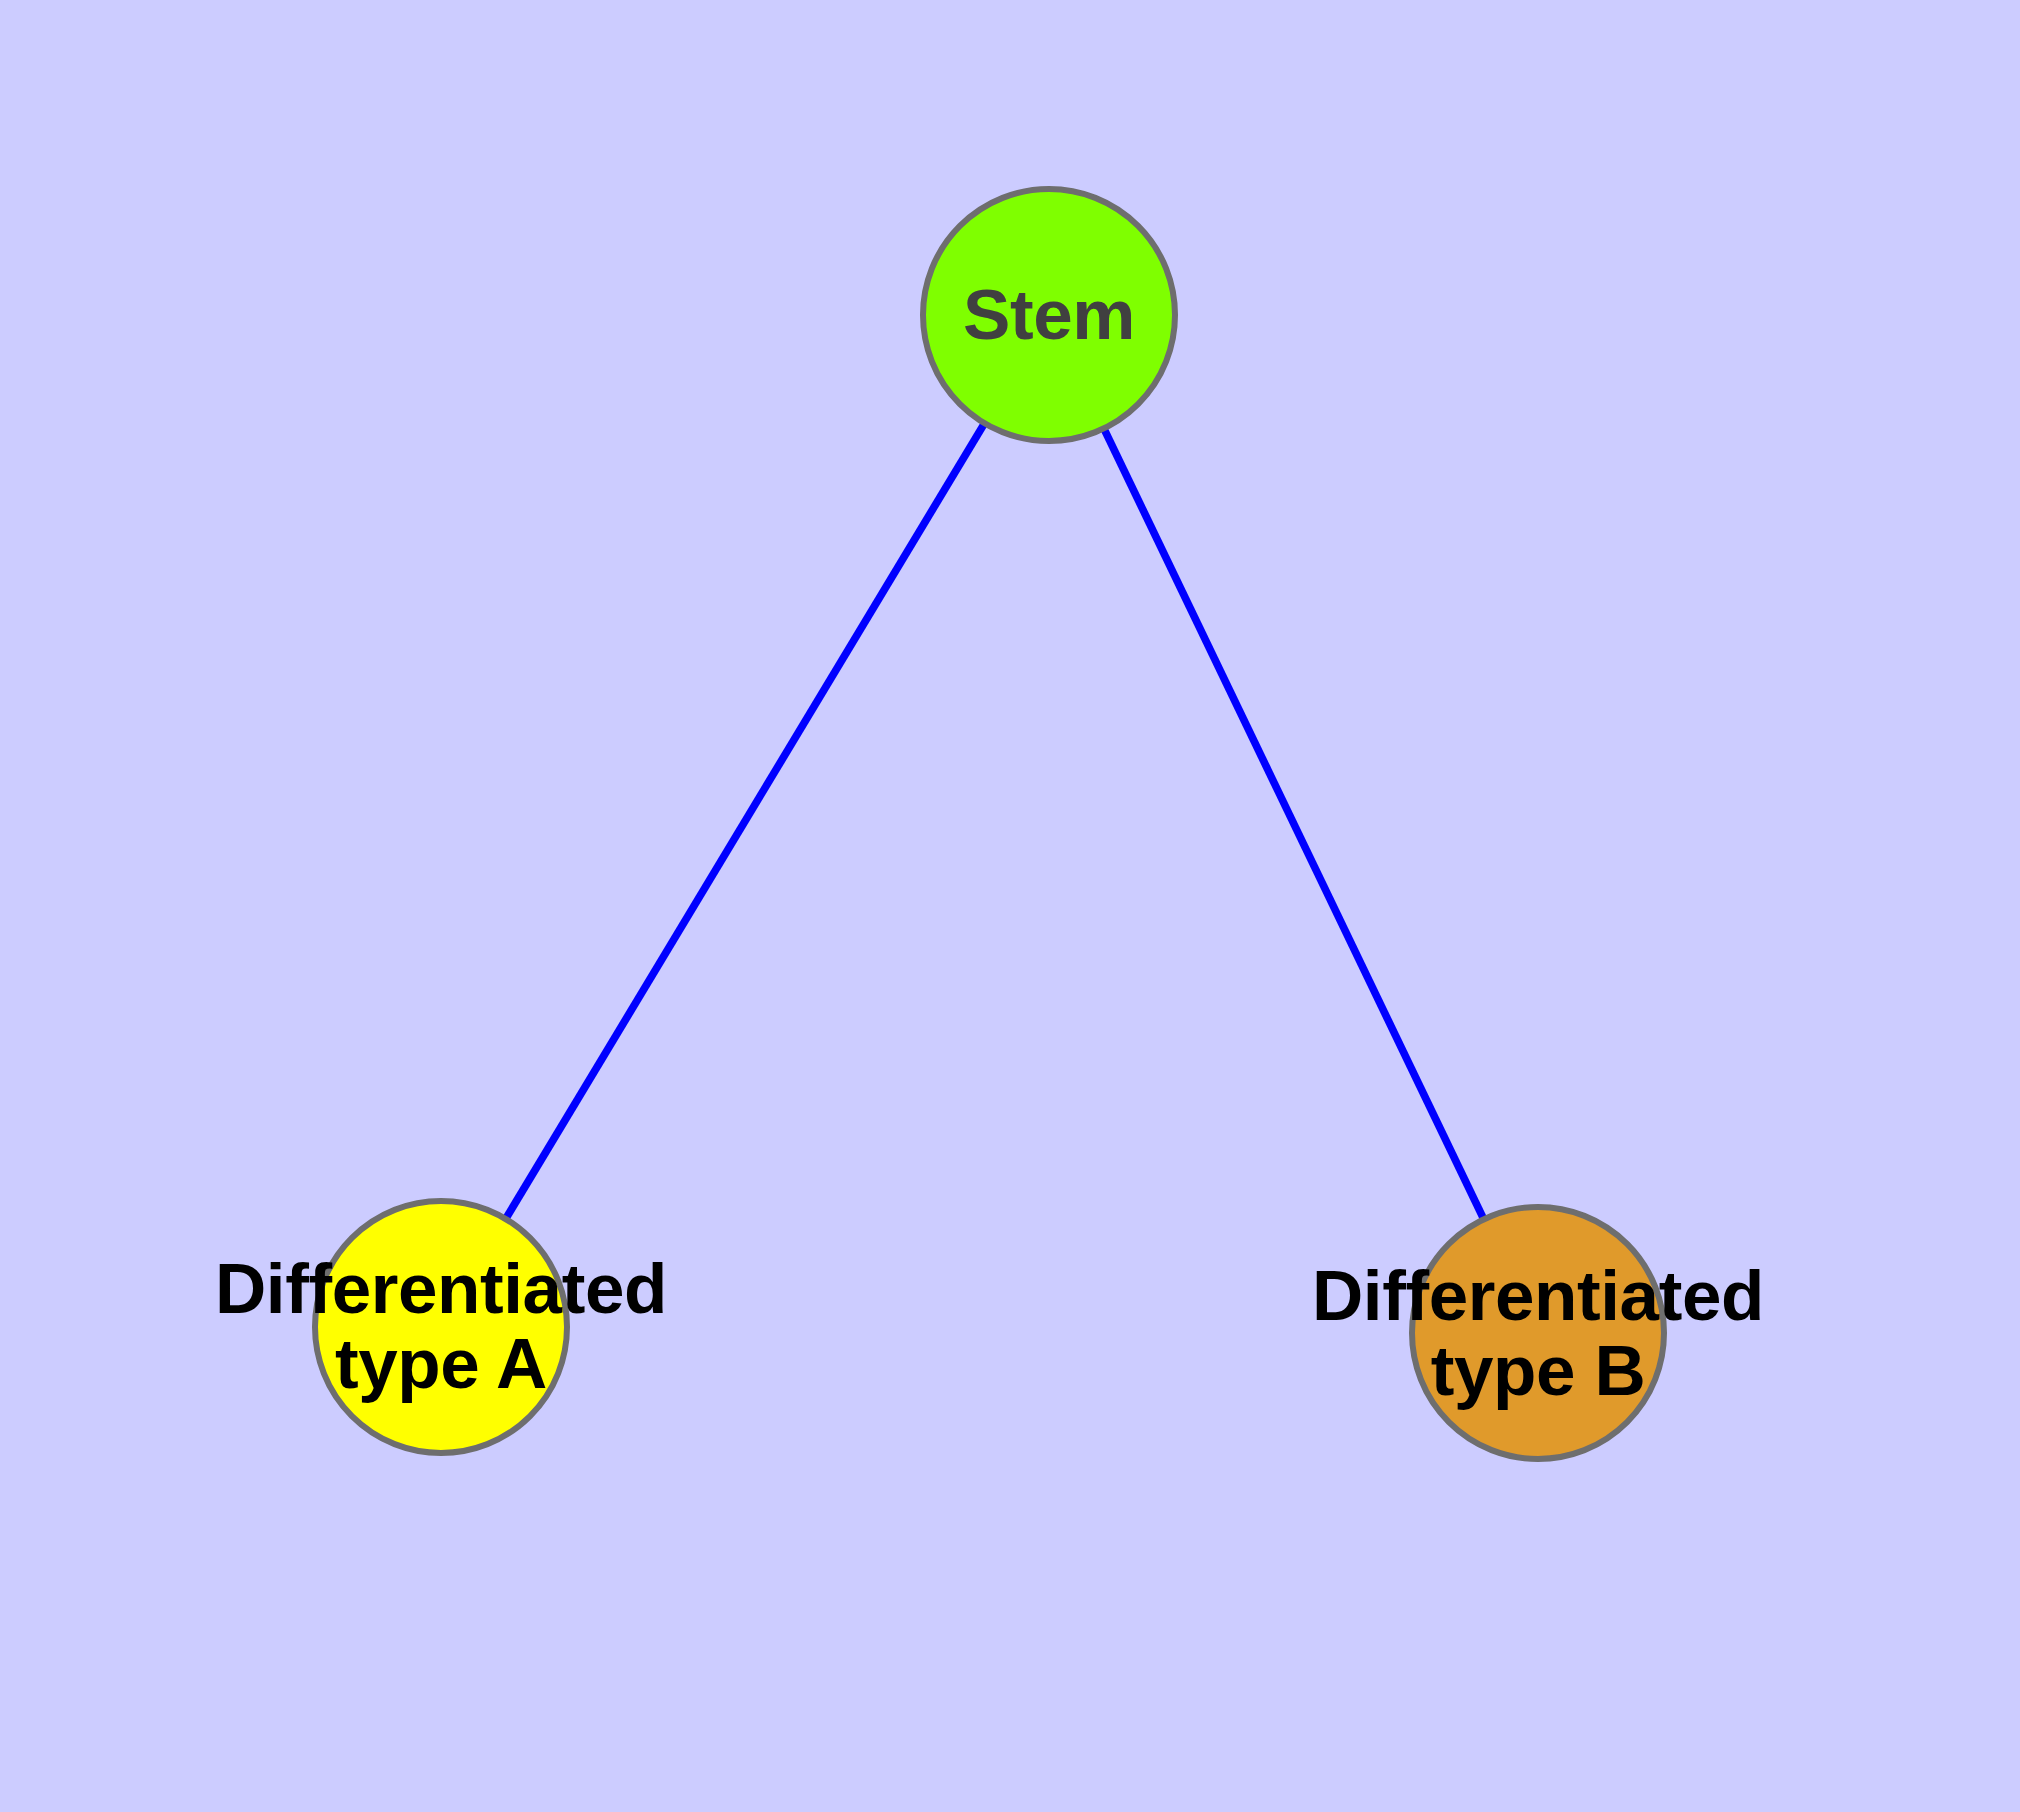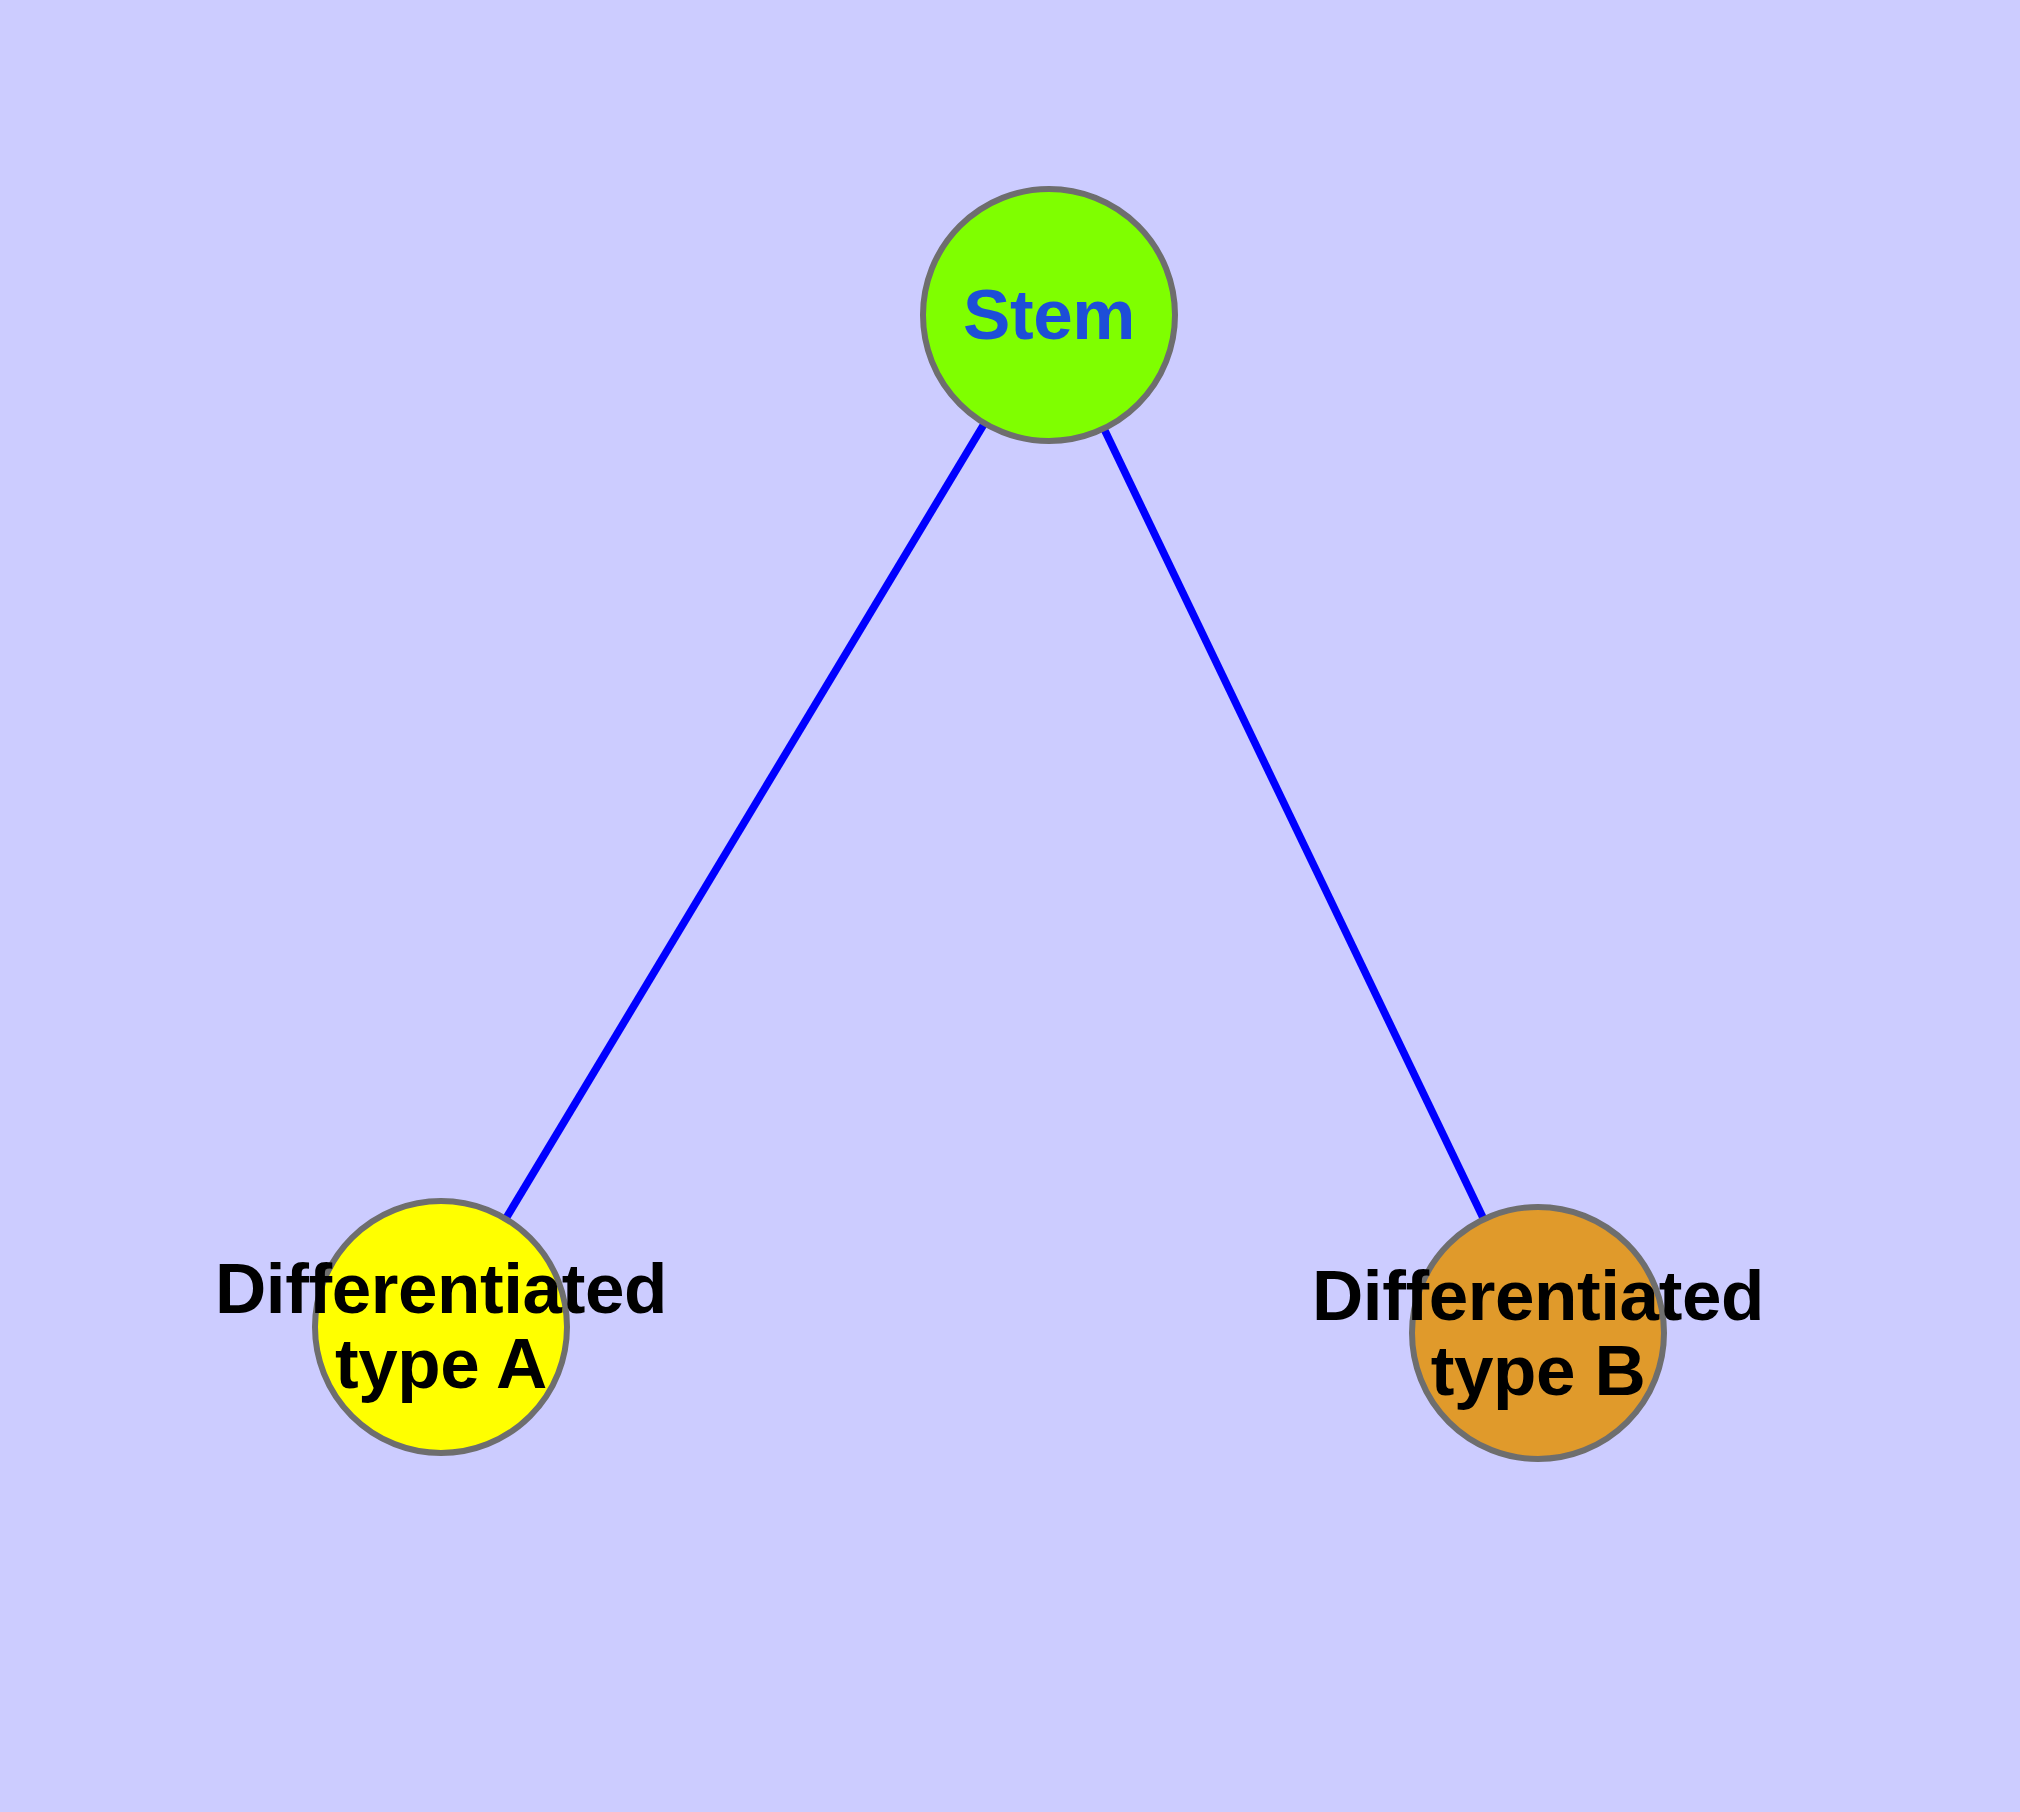--- a/index.html
+++ b/index.html
@@ -51,20 +51,20 @@
 
   <svg id="edge-layer" viewBox="0 0 2384 2138">
     <line id="edge-stem-to-a" x1="1238" y1="372" x2="520" y2="1565" stroke="#0000ff" stroke-width="9"></line>
     <line id="edge-stem-to-b" x1="1238" y1="372" x2="1815" y2="1573" stroke="#0000ff" stroke-width="9"></line>
   </svg>
 
   <div class="node" id="node-stem" style="left: 920px; top: 186px; width: 258px; height: 258px; background: rgb(127, 255, 0); border-color: rgb(110, 110, 110);"></div>
   <div class="node" id="node-diff_a" style="left: 312px; top: 1198px; width: 258px; height: 258px; background: rgb(255, 255, 0); border-color: rgb(110, 110, 110);"></div>
   <div class="node" id="node-diff_b" style="left: 1409px; top: 1204px; width: 258px; height: 258px; background: rgb(224, 154, 43); border-color: rgb(110, 110, 110);"></div>
 
-  <div class="node-label" id="label-stem" style="left: 1049px; top: 315px; color: #1d4ed8;">Stem</div>
+  <div class="node-label" id="label-stem" style="left: 1049px; top: 315px; color: #404040;">Stem</div>
   <div class="node-label" id="label-diff_a" style="left: 441px; top: 1326px; color: rgb(0, 0, 0);">Differentiated
 type A</div>
   <div class="node-label" id="label-diff_b" style="left: 1538px; top: 1333px; color: rgb(0, 0, 0);">Differentiated
 type B</div>
 
 </div>
 
 
 </body></html>

